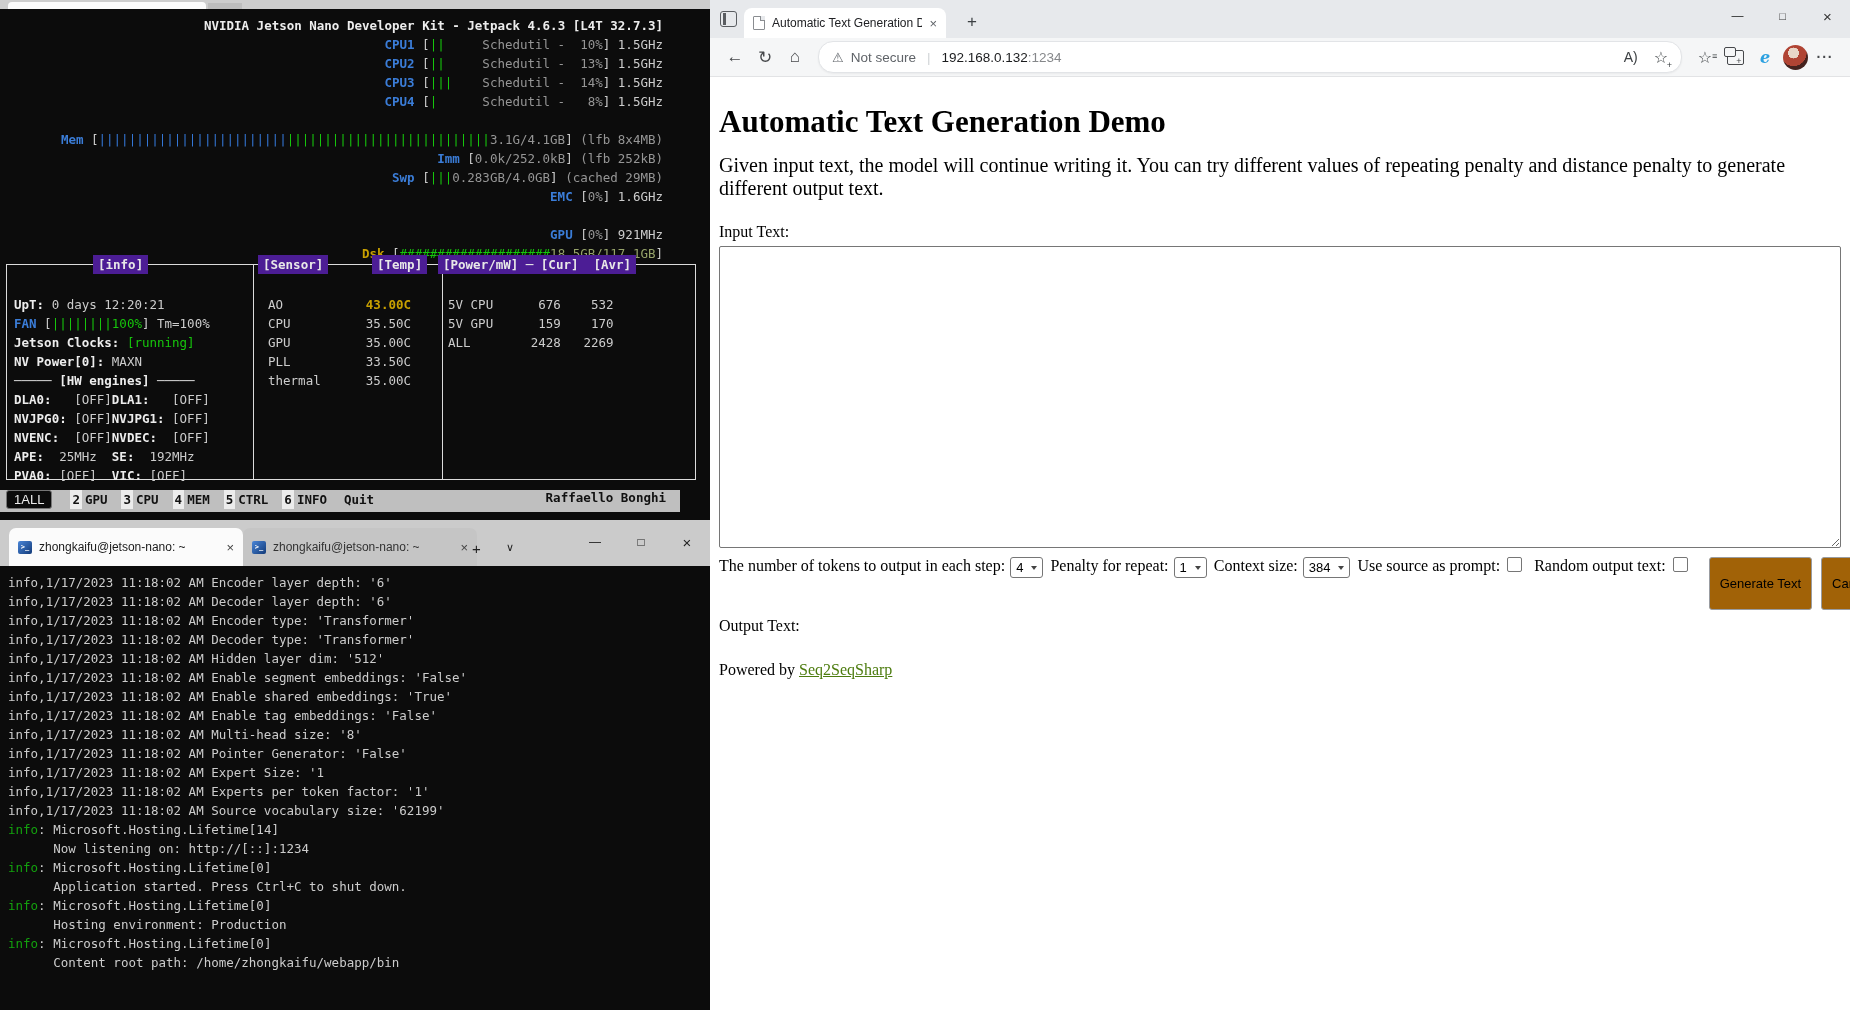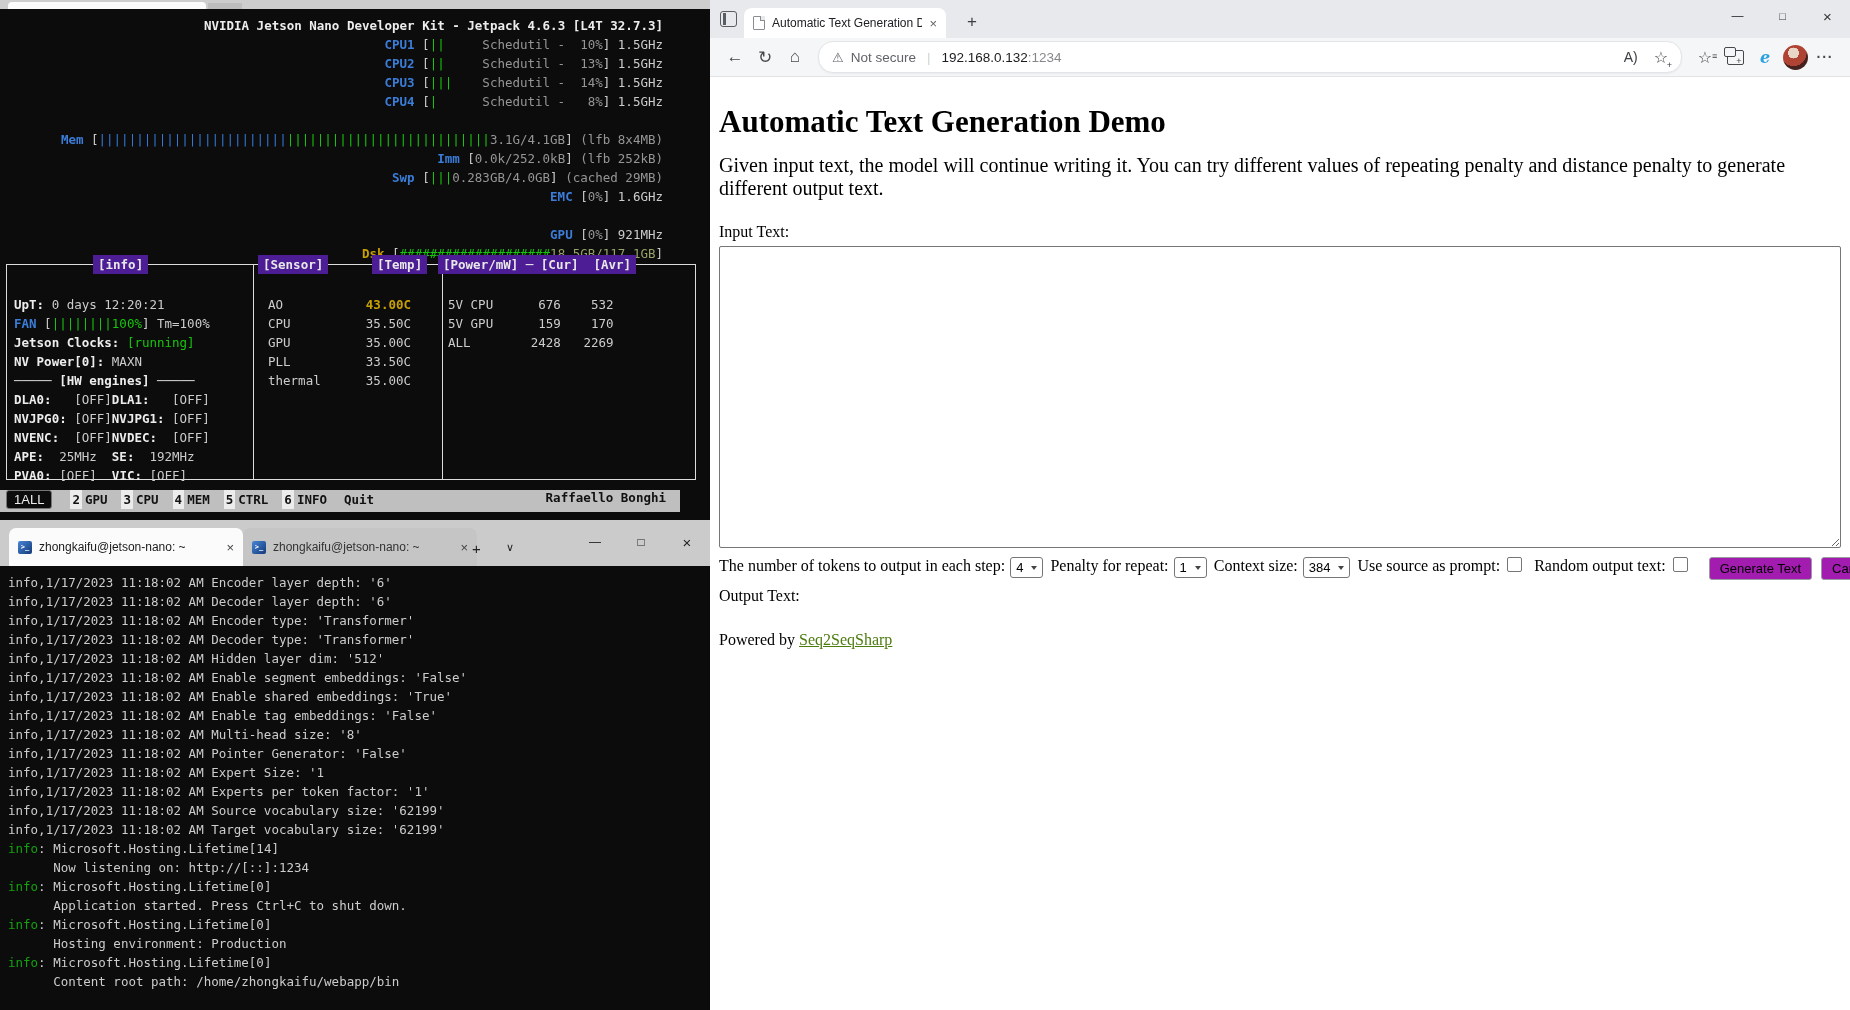--- a/index.html
+++ b/index.html
@@ -95,21 +95,21 @@
 
   #econtent{padding:0 9px;font-family:"Liberation Serif",serif;color:#000}
   #page-title{font-size:31px;font-weight:bold;margin:27px 0 14px}
   .desc{font-size:20px;margin:12px 0 23px}
   .lbl{font-size:16px;margin:0 0 5px}
   #input-ta{display:block;width:1122px;height:302px;box-sizing:border-box;border:1px solid #767676;border-radius:2px;resize:both;font:13px "Liberation Sans",sans-serif;padding:3px}
   #ctrls{margin-top:9px;font-size:16px;display:flex;align-items:flex-start;white-space:nowrap}
   .sel{display:inline-flex;align-items:center;border:1px solid #767676;border-radius:3px;background:#fff;font:13px "Liberation Sans",sans-serif;padding:1px 5px;margin:0 7px 0 5px;height:17px}
   .sel .tri{width:0;height:0;border-left:3.5px solid transparent;border-right:3.5px solid transparent;border-top:4.5px solid #444;margin-left:8px}
   .cb{display:inline-block;width:13px;height:13px;border:1px solid #767676;border-radius:2px;background:#fff;margin:0 12px 0 7px;flex:0 0 auto}
-  .btn{font:13px "Liberation Sans",sans-serif;color:#000;background:#a21caf;border:1px solid #999ca1;border-radius:3px;padding:3px 10px;margin-left:9px}
+  .btn{font:13px "Liberation Sans",sans-serif;color:#000;background:#a16207;border:1px solid #999ca1;border-radius:3px;padding:18px 10px;margin-left:9px}
   #outlbl{margin-top:7px}
   #powered{margin-top:26px;font-size:16px}
   #powered a{color:#4d7c0f;}
 </style>
 </head>
 <body>
 
 <div id="left">
 
   <div>
@@ -206,21 +206,20 @@
         <div class="lline"><span class="c-w">info,1/17/2023 11:18:02 AM Decoder type: 'Transformer'</span></div>
         <div class="lline"><span class="c-w">info,1/17/2023 11:18:02 AM Hidden layer dim: '512'</span></div>
         <div class="lline"><span class="c-w">info,1/17/2023 11:18:02 AM Enable segment embeddings: 'False'</span></div>
         <div class="lline"><span class="c-w">info,1/17/2023 11:18:02 AM Enable shared embeddings: 'True'</span></div>
         <div class="lline"><span class="c-w">info,1/17/2023 11:18:02 AM Enable tag embeddings: 'False'</span></div>
         <div class="lline"><span class="c-w">info,1/17/2023 11:18:02 AM Multi-head size: '8'</span></div>
         <div class="lline"><span class="c-w">info,1/17/2023 11:18:02 AM Pointer Generator: 'False'</span></div>
         <div class="lline"><span class="c-w">info,1/17/2023 11:18:02 AM Expert Size: '1</span></div>
         <div class="lline"><span class="c-w">info,1/17/2023 11:18:02 AM Experts per token factor: '1'</span></div>
         <div class="lline"><span class="c-w">info,1/17/2023 11:18:02 AM Source vocabulary size: '62199'</span></div>
-        <div class="lline"><span class="c-w">info,1/17/2023 11:18:02 AM Target vocabulary size: '62199'</span></div>
         <div class="lline"><span class="c-lg">info</span><span class="c-w">: Microsoft.Hosting.Lifetime[14]</span></div>
         <div class="lline"><span class="c-w">      Now listening on: http://[::]:1234</span></div>
         <div class="lline"><span class="c-lg">info</span><span class="c-w">: Microsoft.Hosting.Lifetime[0]</span></div>
         <div class="lline"><span class="c-w">      Application started. Press Ctrl+C to shut down.</span></div>
         <div class="lline"><span class="c-lg">info</span><span class="c-w">: Microsoft.Hosting.Lifetime[0]</span></div>
         <div class="lline"><span class="c-w">      Hosting environment: Production</span></div>
         <div class="lline"><span class="c-lg">info</span><span class="c-w">: Microsoft.Hosting.Lifetime[0]</span></div>
         <div class="lline"><span class="c-w">      Content root path: /home/zhongkaifu/webapp/bin</span></div>
       </div>
   </div>

